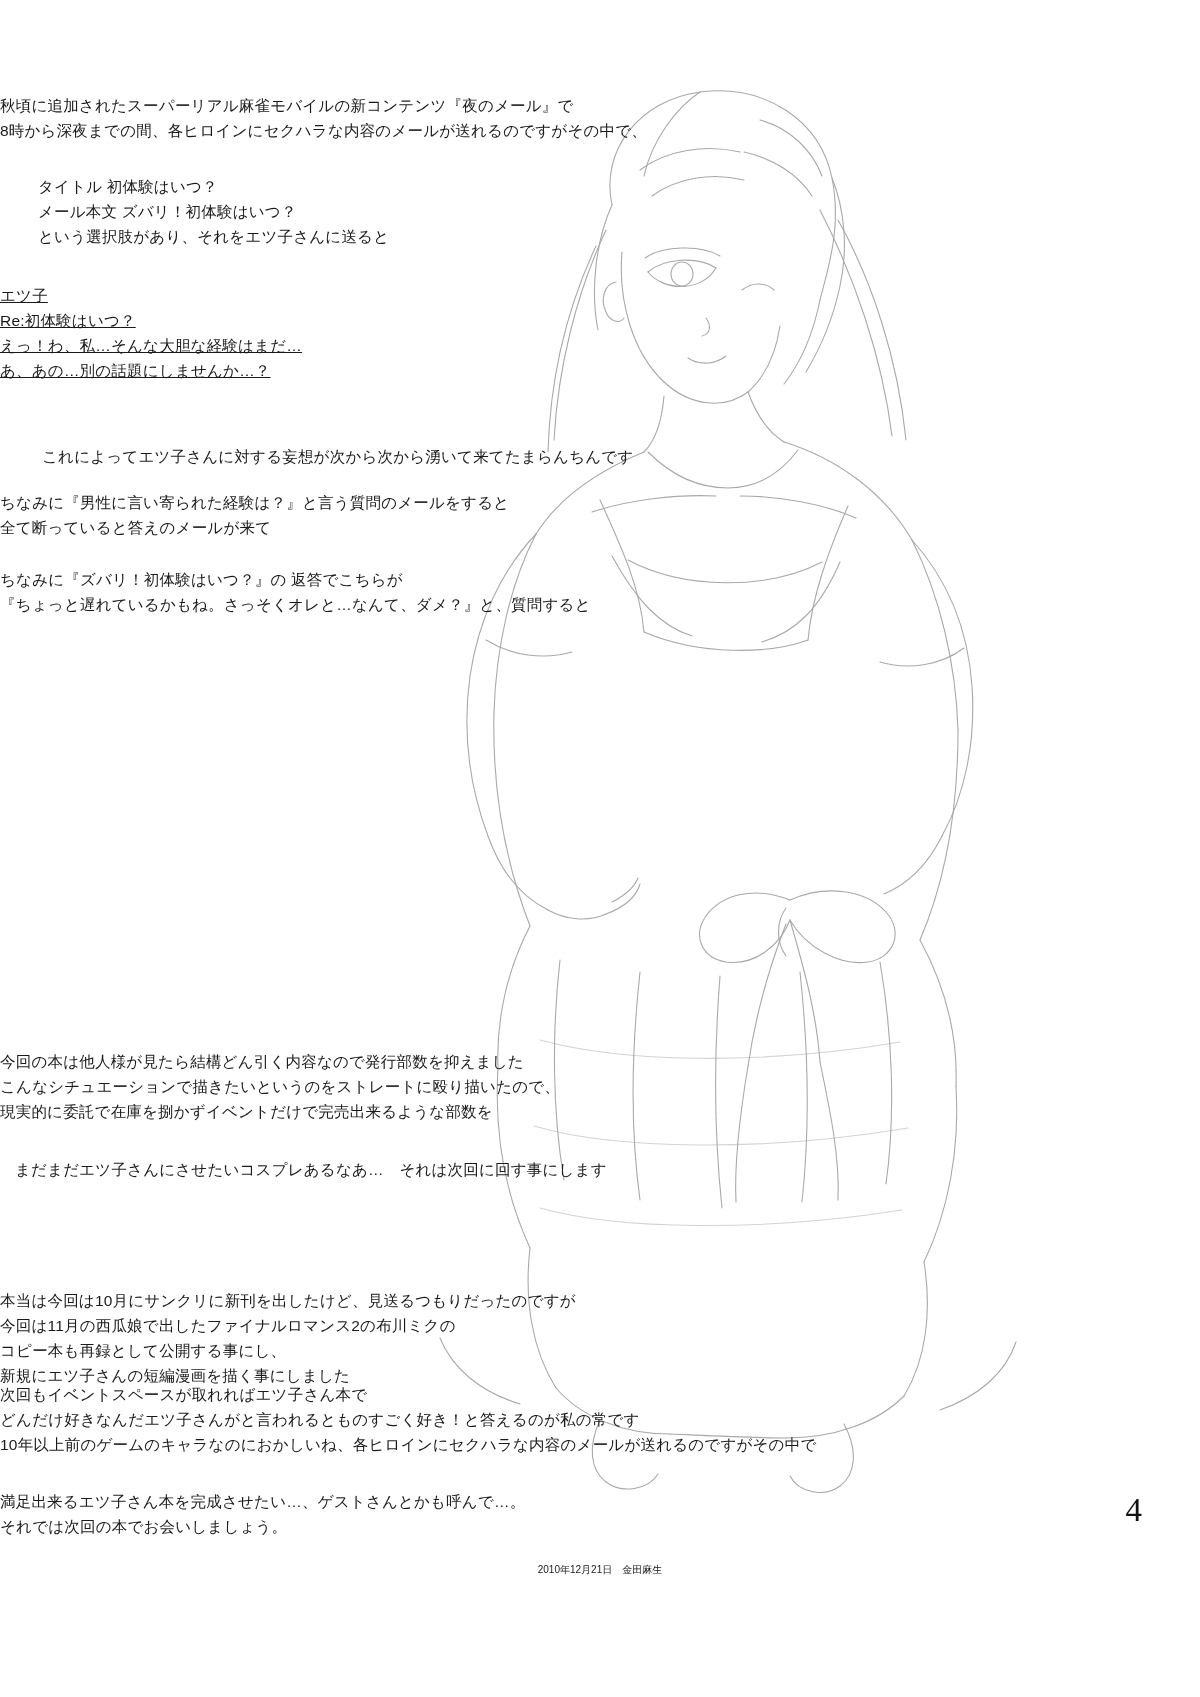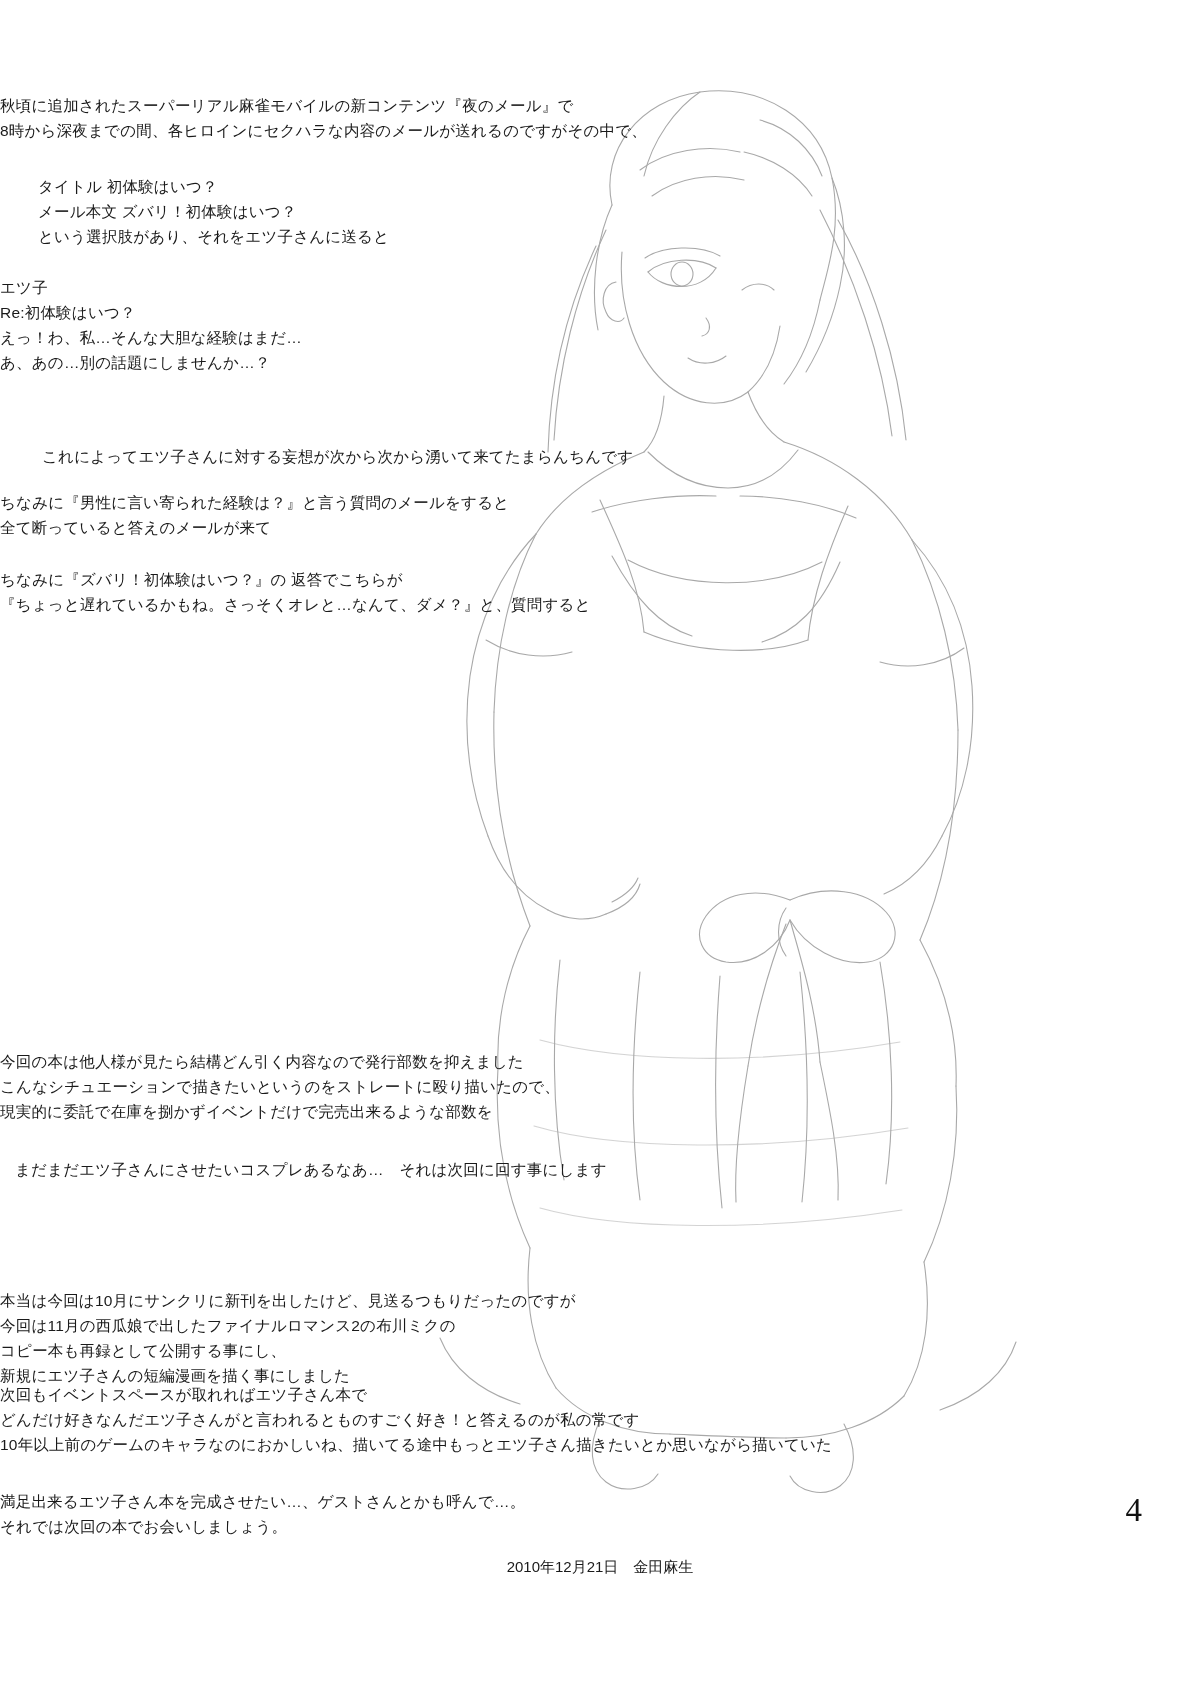--- a/index.html
+++ b/index.html
@@ -46,21 +46,21 @@
     position: absolute;
     width: 100%;
     text-align: left;
     line-height: 1.62;
     font-size: 15.5px;
     letter-spacing: 0.2px;
     white-space: pre-wrap;
   }
   .b1  { top: 93px; }
   .b2  { top: 174px; padding-left: 38px; }
-  .b3  { top: 275px; }
+  .b3  { top: 283px; text-decoration: underline; }
   .b4  { top: 396px; }
   .b5  { top: 444px; margin-left: 42px; }
   .b6  { top: 490px; }
   .b7  { top: 567px; }
   .b9  { top: 686px; }
   .b10 { top: 786px; }
   .b11 { top: 1013px; margin-top: 36px; }
   .b13 { top: 1157px; margin-left: 15px; }
   .b14 { top: 1288px; }
   .b15 { top: 1382px; }
@@ -73,21 +73,21 @@
     font-family: "Liberation Serif", serif;
     color: #111;
     z-index: 3;
   }
   .colophon {
     position: absolute;
     left: 0;
     bottom: 120px;
     width: 100%;
     text-align: center;
-    font-size: 15px;
+    font-size: 10px;
     z-index: 3;
   }
 </style>
 </head>
 <body>
 
 <div class="page">
 
   <div class="artwork">
     <svg viewBox="0 0 1200 1697" xmlns="http://www.w3.org/2000/svg" aria-hidden="true">
@@ -217,21 +217,21 @@
     <div class="block b11">今回の本は他人様が見たら結構どん引く内容なので発行部数を抑えました
 こんなシチュエーションで描きたいというのをストレートに殴り描いたので、
 現実的に委託で在庫を捌かずイベントだけで完売出来るような部数を</div>
     <div class="block b13">まだまだエツ子さんにさせたいコスプレあるなあ…　それは次回に回す事にします</div>
     <div class="block b14">本当は今回は10月にサンクリに新刊を出したけど、見送るつもりだったのですが
 今回は11月の西瓜娘で出したファイナルロマンス2の布川ミクの
 コピー本も再録として公開する事にし、
 新規にエツ子さんの短編漫画を描く事にしました</div>
     <div class="block b15">次回もイベントスペースが取れればエツ子さん本で
 どんだけ好きなんだエツ子さんがと言われるとものすごく好き！と答えるのが私の常です
-10年以上前のゲームのキャラなのにおかしいね、描いてる途中もっとエツ子さん描きたいとか思いながら描いていた</div>
+10年以上前のゲームのキャラなのにおかしいね、各ヒロインにセクハラな内容のメールが送れるのですがその中で</div>
     <div class="block" style="top:1489px">満足出来るエツ子さん本を完成させたい…、ゲストさんとかも呼んで…。
 それでは次回の本でお会いしましょう。</div>
   </div>
 
   <div class="colophon">2010年12月21日　金田麻生</div>
   <div class="page-number">4</div>
 
 </div>
 
 </body></html>

